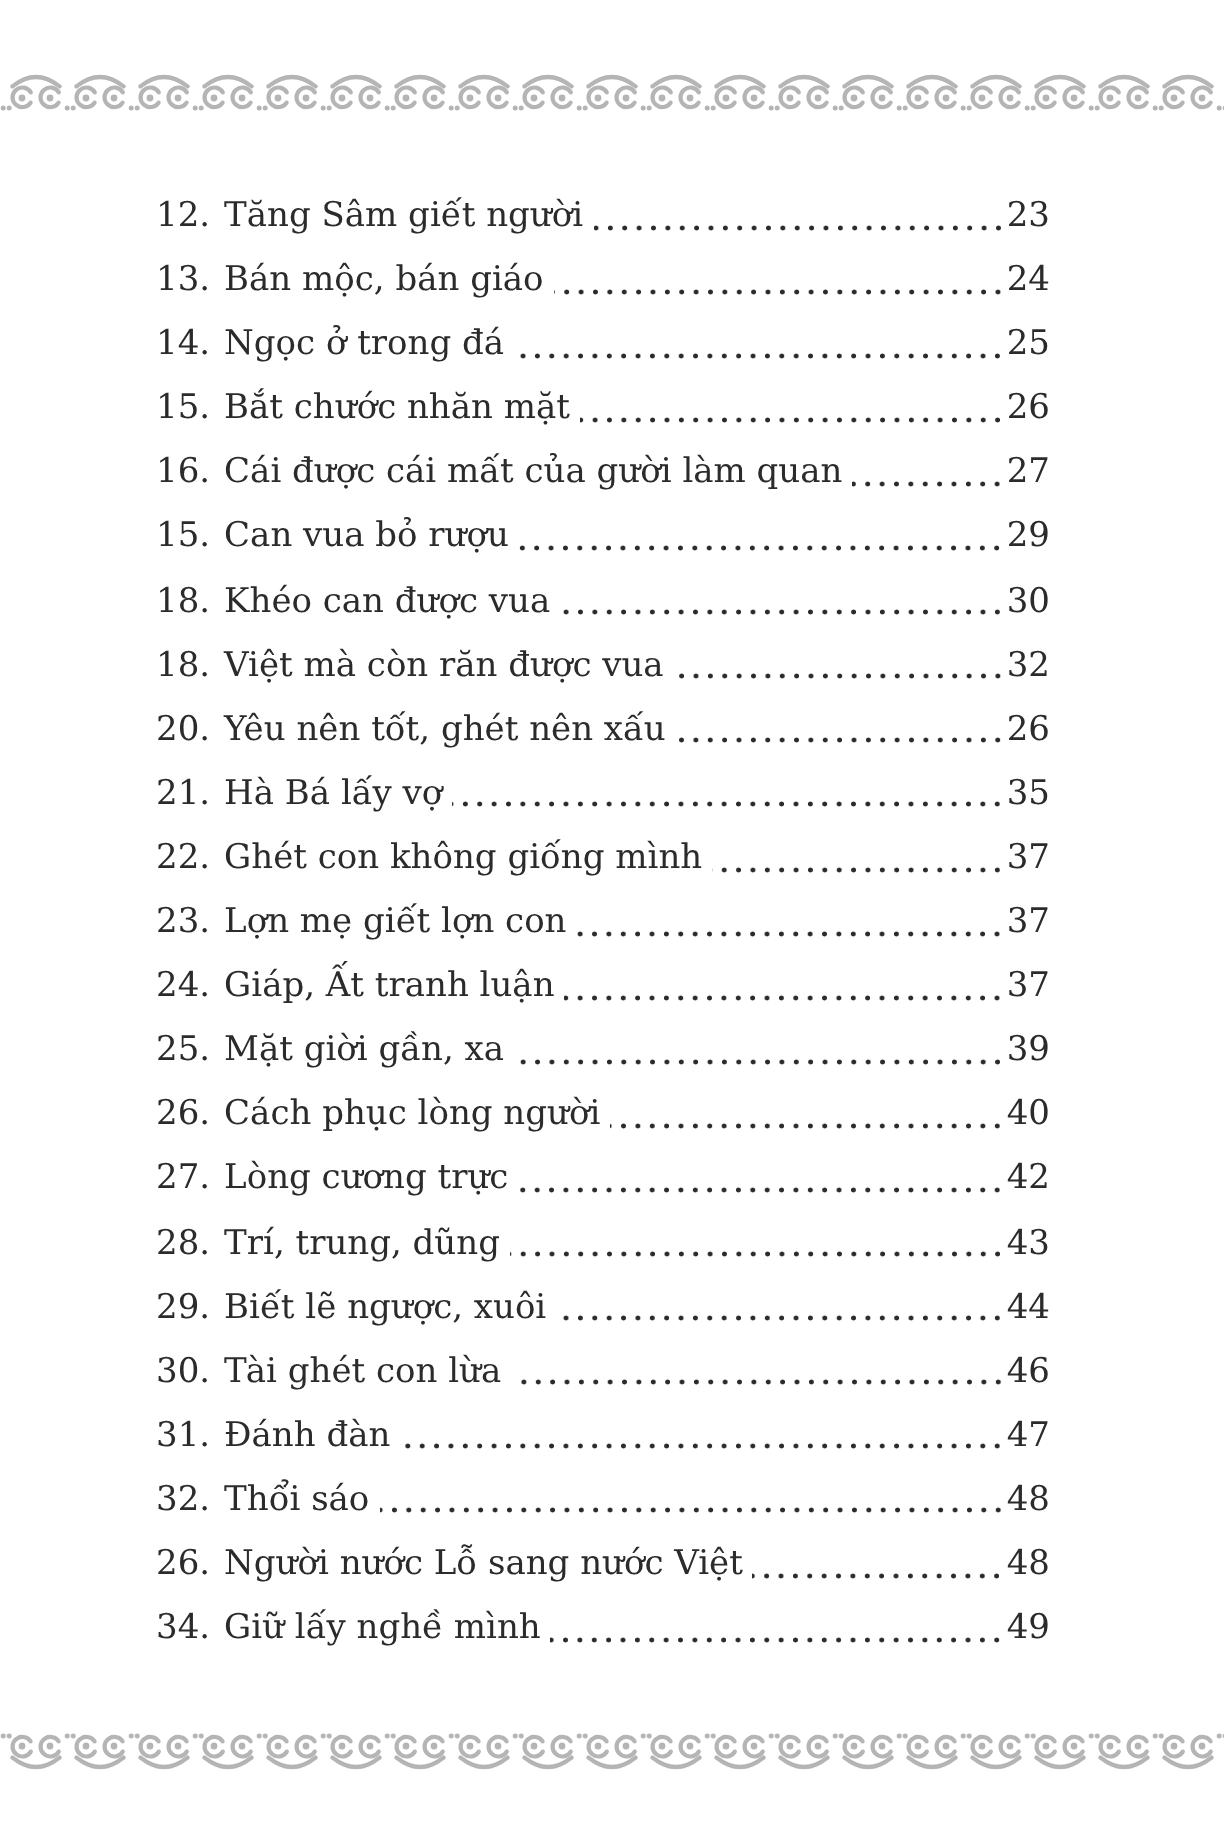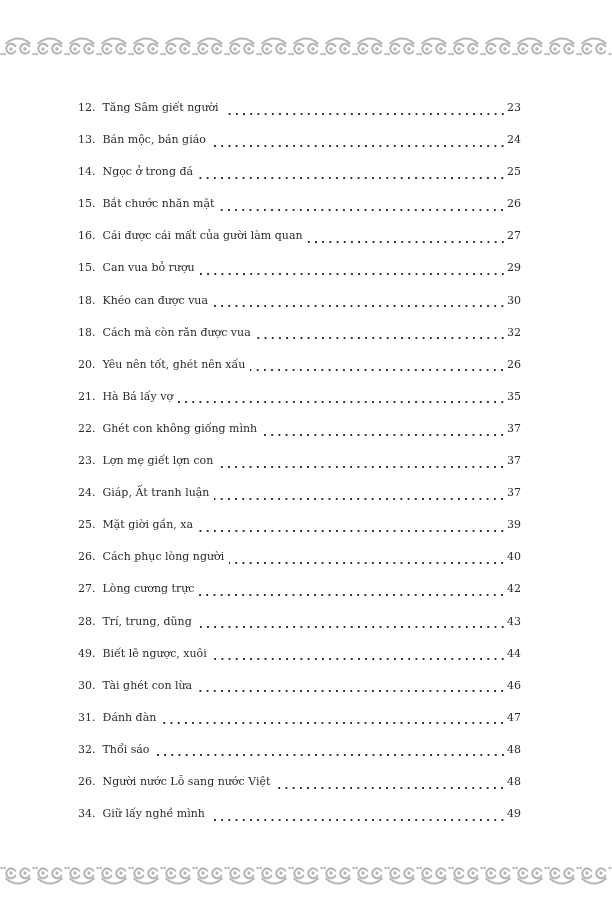--- a/index.html
+++ b/index.html
@@ -27,21 +27,21 @@
   .toc {
     position: absolute;
     left: 78px;
     top: 92px;
     width: 447px;
   }
   .row {
     display: flex;
     height: 32.1px;
     line-height: 32.1px;
-    font-size: 11px;
+    font-size: 17px;
     color: #2b2b2b;
     white-space: nowrap;
   }
   .num { margin-right: 7px; }
   .dots {
     flex: 1;
     height: 32.1px;
     margin-left: 5px;
     margin-right: 1px;
     background-image: radial-gradient(circle at 3.6px 2px, #2b2b2b 1.05px, rgba(0,0,0,0) 1.4px);
@@ -122,21 +122,21 @@
         <span class="pg">29</span>
       </div>
       <div class="row">
         <span class="num">18.</span>
         <span class="title">Khéo can được vua</span>
         <span class="dots"></span>
         <span class="pg">30</span>
       </div>
       <div class="row">
         <span class="num">18.</span>
-        <span class="title">Cách mà còn răn được vua</span>
+        <span class="title">Việt mà còn răn được vua</span>
         <span class="dots"></span>
         <span class="pg">32</span>
       </div>
       <div class="row">
         <span class="num">20.</span>
         <span class="title">Yêu nên tốt, ghét nên xấu</span>
         <span class="dots"></span>
         <span class="pg">26</span>
       </div>
       <div class="row">
@@ -181,21 +181,21 @@
         <span class="dots"></span>
         <span class="pg">42</span>
       </div>
       <div class="row">
         <span class="num">28.</span>
         <span class="title">Trí, trung, dũng</span>
         <span class="dots"></span>
         <span class="pg">43</span>
       </div>
       <div class="row">
-        <span class="num">49.</span>
+        <span class="num">29.</span>
         <span class="title">Biết lẽ ngược, xuôi</span>
         <span class="dots"></span>
         <span class="pg">44</span>
       </div>
       <div class="row">
         <span class="num">30.</span>
         <span class="title">Tài ghét con lừa</span>
         <span class="dots"></span>
         <span class="pg">46</span>
       </div>

